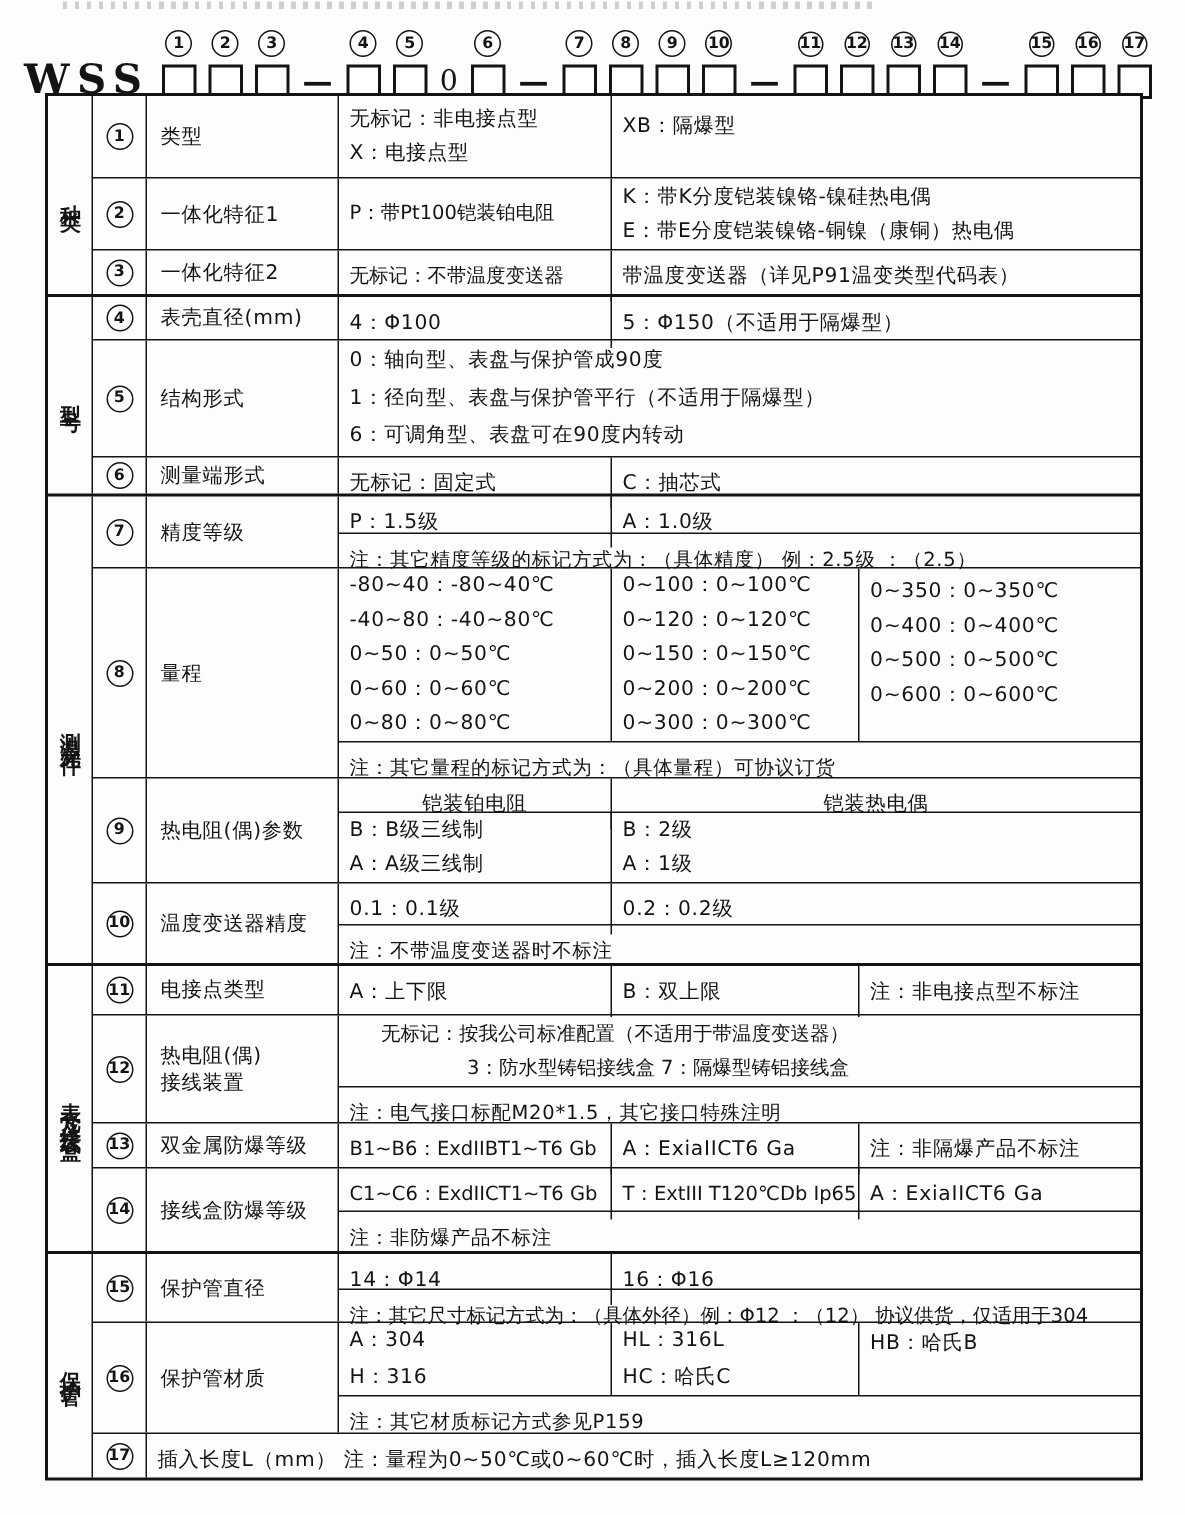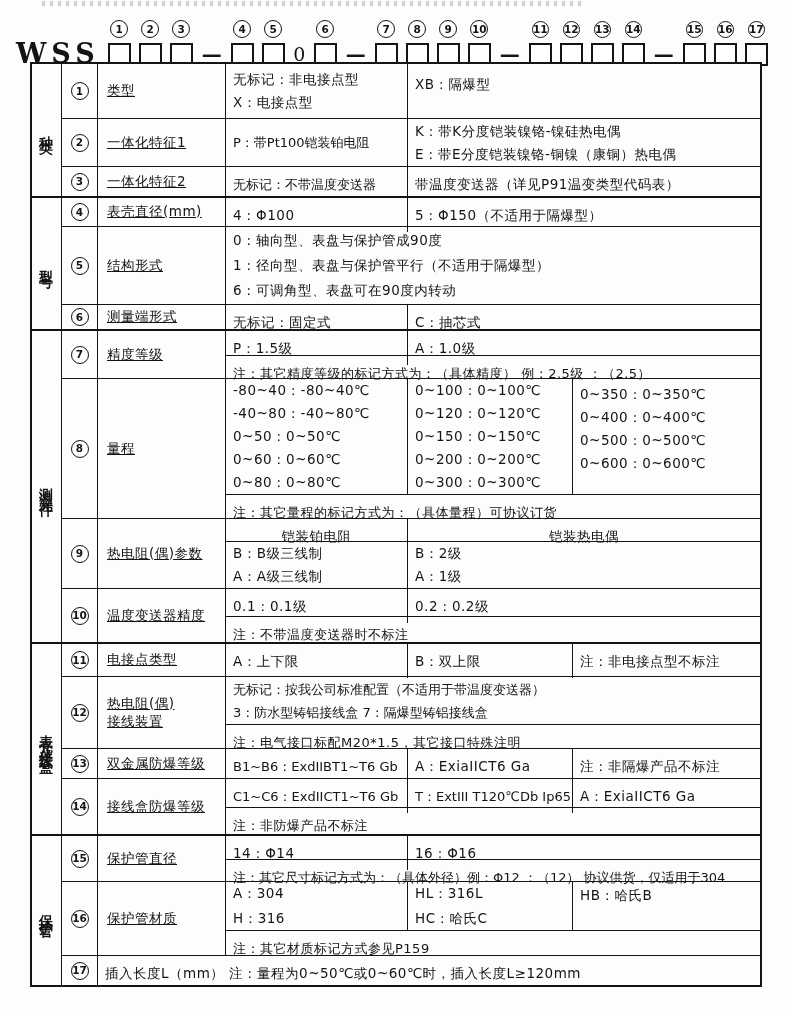--- a/index.html
+++ b/index.html
@@ -32,29 +32,29 @@
   .grp:first-child { border-top:none; }
   .glabel { flex:0 0 30px; border-right:1px solid #141414; display:flex; align-items:center;
     justify-content:center; writing-mode:vertical-rl; text-orientation:upright;
     letter-spacing:5px; font-size:14px; font-weight:600; }
   .grows { flex:1; display:flex; flex-direction:column; min-width:0; }
   .irow { display:flex; border-top:1px solid #141414; flex:0 0 auto; }
   .grows .irow:first-child { border-top:none; }
   .ncell { flex:0 0 36px; border-right:1px solid #141414; display:flex;
     align-items:center; justify-content:center; }
   .namec { flex:0 0 128px; border-right:1px solid #141414; display:flex; flex-direction:column;
-    justify-content:center; padding-left:9px; letter-spacing:.5px;text-decoration:underline; }
+    justify-content:center; padding-left:9px; letter-spacing:.5px; }
   .vals { flex:1; display:flex; flex-direction:column; min-width:0; }
   .vrow { display:flex; border-top:1px solid #141414; flex:1; min-height:0; }
   .vals .vrow:first-child { border-top:none; }
   .vc { border-right:1px solid #141414; padding:17px 7px; display:flex; flex-direction:column;
     justify-content:center; letter-spacing:.5px; overflow:hidden; }
   .vc:last-child { border-right:none; }
   .w1 { flex:0 0 182px; } .w2 { flex:0 0 165px; } .wfill { flex:1; }
-  .wide { flex:0 0 347px; }
+  .wide { flex:0 0 347px;text-align:right; }
   .ln { line-height:23px; white-space:nowrap; }
   .ln25 { line-height:25px; white-space:nowrap; }
   .top { justify-content:center; padding-top:3px; }
   .center { align-items:center; text-align:center; }
   .tight { letter-spacing:0; font-size:13px; }
   .notec { font-size:13px; }
 </style>
 </head>
 <body>
 

